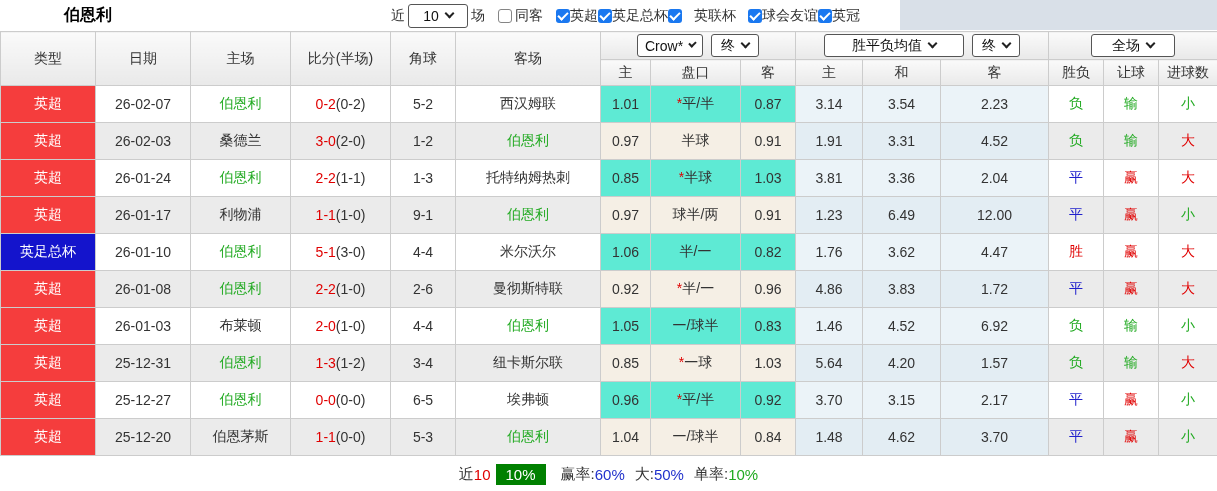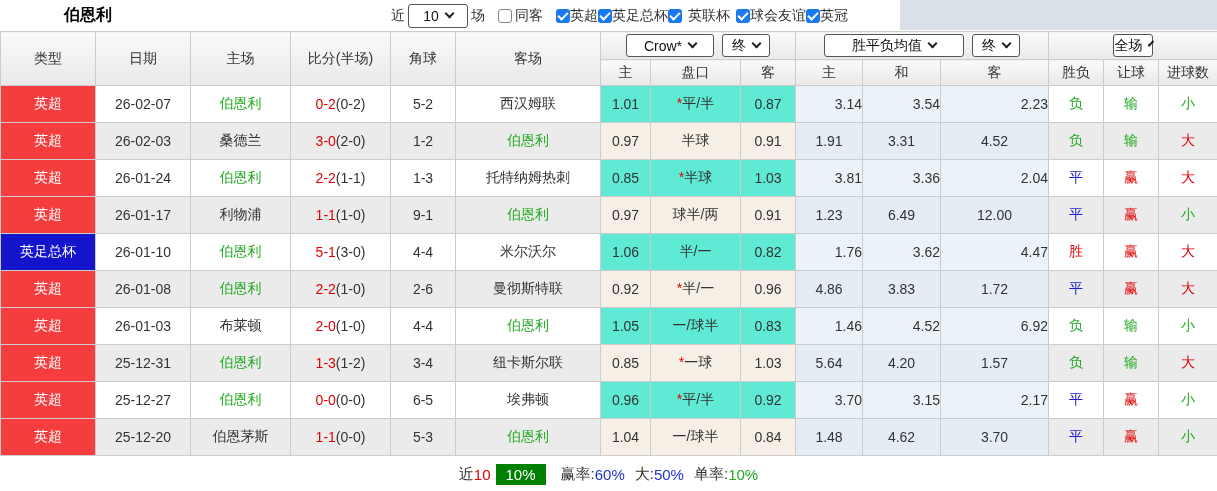--- a/index.html
+++ b/index.html
@@ -40,21 +40,21 @@
   thead th { background:linear-gradient(#fafafa,#e9e9e9); font-weight:normal; color:#333; }
   thead tr.h1 th { height:28px; }
   thead tr.h2 th { height:26px; }
   .grp-inner { display:flex; align-items:center; justify-content:center; gap:8px; }
 
   tbody td { height:37px; }
   tr.odd  td { background:#fff; }
   tr.even td { background:#ebebeb; }
   tr.odd  td.ah { background:#5eead4;margin-left:20px; }
   tr.even td.ah { background:#f5efe5; }
-  tr.odd  td.eu { background:#ebf3f8;text-align:right; }
+  tr.odd  td.eu { background:#ebf3f8; }
   tr.even td.eu { background:#e3edf3; }
   td.t-red  { background:#f53d3d !important; color:#fff; }
   td.t-blue { background:#1414cc !important; color:#fff; }
 
   .red   { color:#e00000; }
   .green { color:#22aa22; }
   .blue  { color:#2020cc; }
   .star  { color:#e00000; }
   .ht    { color:#333; }
 
@@ -76,21 +76,21 @@
       <span class="chev"></span>
     </span>
     <span class="txt">场</span>
     <span class="cb off cb-gap"></span>
     <span class="txt">同客</span>
     <span class="cb cb-gap on"></span>
     <span class="txt" style="margin:0">英超</span>
     <span class="cb on"></span>
     <span class="txt" style="margin:0">英足总杯</span>
     <span class="cb on"></span>
-    <span class="txt" style="margin:6px">英联杯</span>
+    <span class="txt" style="margin:12px">英联杯</span>
     <span class="cb on"></span>
     <span class="txt" style="margin:0">球会友谊</span>
     <span class="cb on"></span>
     <span class="txt" style="margin:0">英冠</span>
   </div>
   <div class="corner-block"></div>
 </div>
 
 <table>
   <colgroup>
@@ -113,21 +113,21 @@
   <thead>
     <tr class="h1">
       <th rowspan="2">类型</th>
       <th rowspan="2">日期</th>
       <th rowspan="2">主场</th>
       <th rowspan="2">比分(半场)</th>
       <th rowspan="2">角球</th>
       <th rowspan="2">客场</th>
       <th colspan="3">
         <div class="grp-inner">
-          <span class="sel sel-small" style="width:88px">
+          <span class="sel sel-small" style="width:66px">
             <span>Crow*</span>
             <span class="chev"></span>
           </span>
           <span class="sel sel-small" style="width:48px">
             <span>终</span>
             <span class="chev"></span>
           </span>
         </div>
       </th>
       <th colspan="3">
@@ -137,21 +137,21 @@
             <span class="chev"></span>
           </span>
           <span class="sel sel-small" style="width:48px">
             <span>终</span>
             <span class="chev"></span>
           </span>
         </div>
       </th>
       <th colspan="3">
         <div class="grp-inner">
-          <span class="sel sel-small" style="width:40px">
+          <span class="sel sel-small" style="width:84px">
             <span>全场</span>
             <span class="chev"></span>
           </span>
         </div>
       </th>
     </tr>
     <tr class="h2">
       <th>主</th>
       <th>盘口</th>
       <th>客</th>

